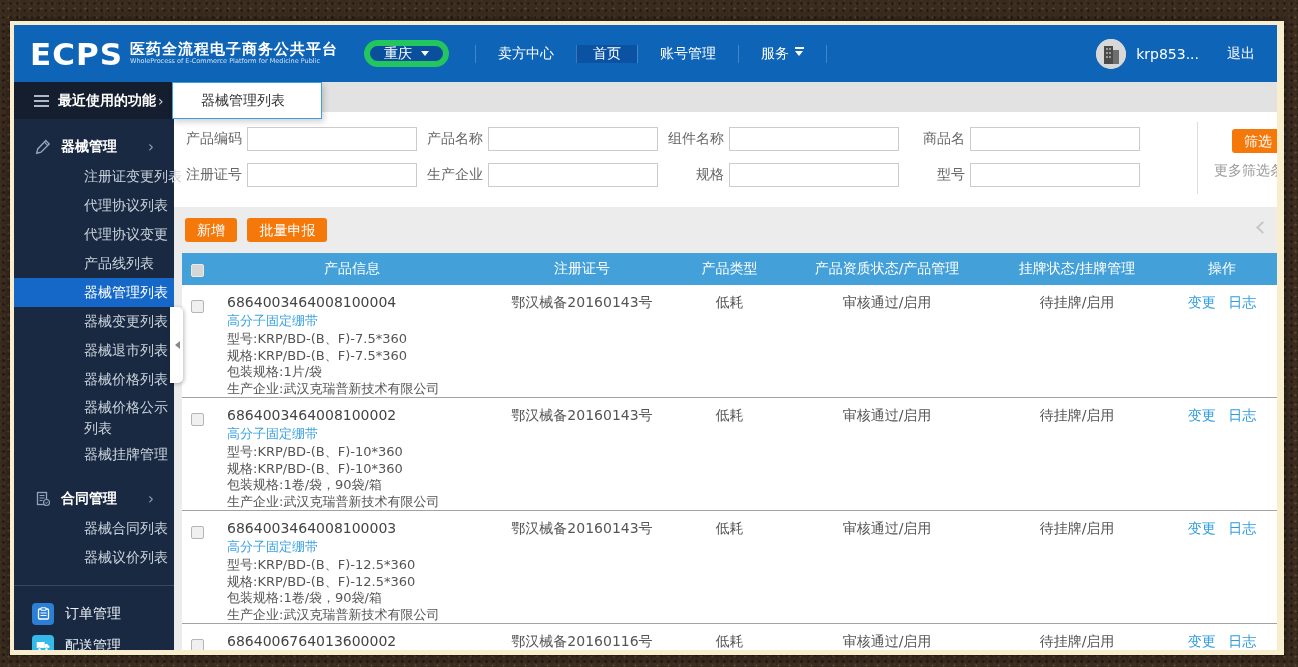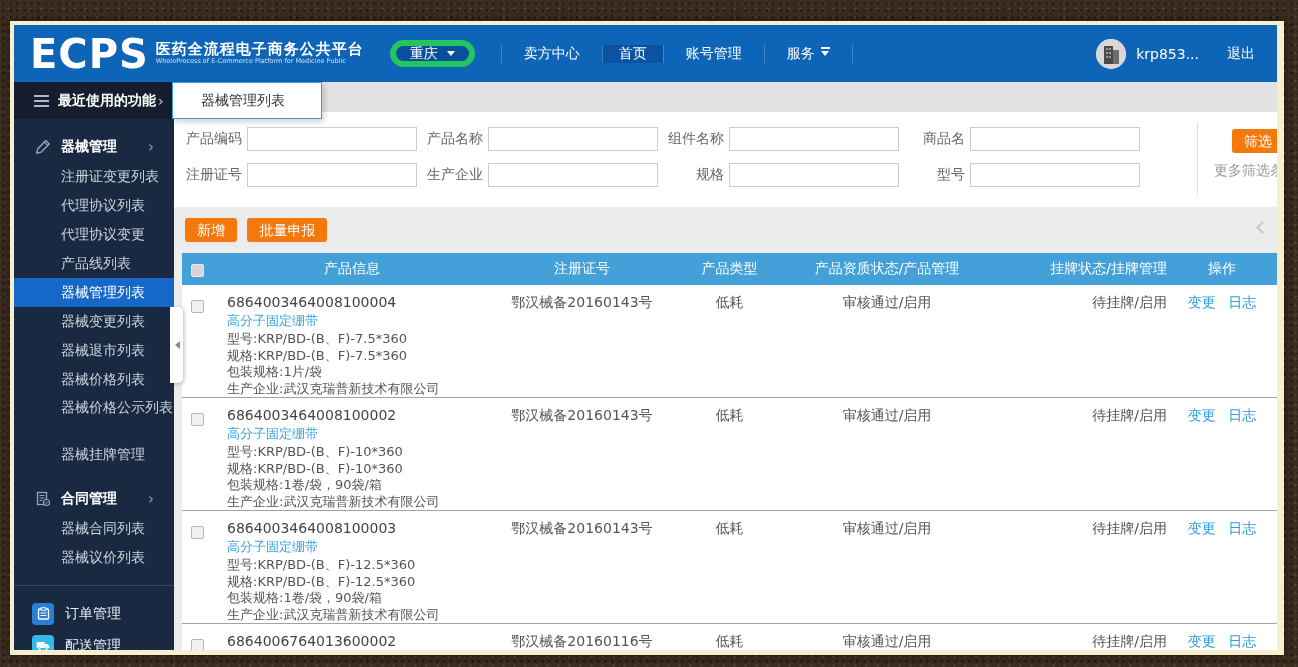--- a/index.html
+++ b/index.html
@@ -14,21 +14,21 @@
     background-size:7px 7px, 11px 9px, 5px 6px;
     background-position:0 0, 3px 4px, 2px 1px;
   }
   .frame { position:absolute; left:10px; top:21px; background:#f8eecd; padding:4px 7px 5px 4px;
            box-shadow:0 0 9px rgba(0,0,0,.55); }
   .app { position:relative; width:1263px; height:625px; background:#ececec; overflow:hidden; font-size:14px; color:#333; }
 
   
   .topbar { position:absolute; left:0; top:0; right:0; height:57px; background:#0e64b6; display:flex; align-items:stretch; color:#fff; z-index:30; }
   .logo { display:flex; align-items:center; padding-left:16px; margin-right:26px; }
-  .logo-ecps { font-size:40px; font-weight:bold; letter-spacing:1px; }
+  .logo-ecps { font-size:31px; font-weight:bold; letter-spacing:1px; }
   .logo-txt { margin-left:7px; line-height:1.15; }
   .logo-title { font-size:15px; letter-spacing:1px; font-weight:bold; }
   .logo-sub { font-size:6.5px; color:#cfe2f5; }
   .region-pill { align-self:center; background:#0a4f9c; border:6px solid #22c55e; border-radius:14px; height:27px;
                  display:flex; align-items:center; padding:0 14px; margin-right:26px; cursor:pointer; }
   .region-pill .lbl { font-size:14px; margin-right:9px; }
   .tri-down { width:0; height:0; border:4px solid transparent; border-top:5px solid #fff; margin-top:4px; }
   .nav { display:flex; align-items:center; }
   .nav-item { display:flex; align-items:center; padding:0 22px; border-left:1px solid rgba(255,255,255,.22); cursor:pointer; }
   .nav-item:last-child { border-right:1px solid rgba(255,255,255,.22); }
@@ -49,21 +49,21 @@
   
   .sidebar { position:absolute; left:0; top:57px; bottom:0; width:160px; background:#1a2942; color:#c9d3dc; z-index:20; }
   .sb-header { height:37px; background:#141e2f; display:flex; align-items:center; color:#fff; font-weight:bold; font-size:14px; cursor:pointer; }
   .hamburger { width:15px; margin:0 9px 0 20px; }
   .hamburger i { display:block; height:2px; background:#aeb9c6; margin:3px 0; }
   .sb-header .chev { color:#cfd8e2; font-weight:normal; margin-left:2px; font-size:14px; }
   .sb-menu { padding-top:13px; }
   .sb-sec-title { height:30px; display:flex; align-items:center; color:#fff; font-weight:bold; cursor:pointer; }
   .sb-sec-title .ico { width:16px; height:16px; margin:0 10px 0 21px; flex:0 0 auto; }
   .sb-sec-title .chev { margin-left:auto; margin-right:20px; color:#8fa3ba; font-size:15px; font-weight:normal; }
-  .sb-item { height:29px; line-height:29px; padding-left:47px; cursor:pointer; white-space:nowrap; }
+  .sb-item { height:29px; line-height:29px; padding-left:70px; cursor:pointer; white-space:nowrap; }
   .sb-item.two-line { height:46px; line-height:21px; padding-top:3px; white-space:normal; width:160px; }
   .sb-item.selected { background:#1568c8; color:#fff; }
   .sb-divider { border-top:1px solid rgba(255,255,255,.14); margin:13px 0 12px 0; }
   .sb-bottom-item { height:31px; display:flex; align-items:center; color:#e8eef4; cursor:pointer; margin-bottom:1px; }
   .sq-ico { width:22px; height:22px; border-radius:4px; margin:0 11px 0 18px; display:flex; align-items:center; justify-content:center; flex:0 0 auto; }
 
   
   .collapse-tab { position:absolute; left:156px; top:282px; width:13px; height:76px; background:#fff; border-radius:0 5px 5px 0;
                   box-shadow:1px 1px 4px rgba(0,0,0,.28); z-index:25; display:flex; align-items:center; justify-content:center; cursor:pointer; }
   .tri-left { width:0; height:0; border:4px solid transparent; border-right:5px solid #8a8a8a; margin-right:2px; }
@@ -91,21 +91,21 @@
   
   .table { margin-left:8px; width:1095px; background:#fff; }
   .thead { display:flex; align-items:center; height:32px; background:#43a0d8; color:#fff; }
   .trow { display:flex; align-items:flex-start; background:#fff; border-bottom:1px solid #a3a3a3; min-height:103px; padding-top:9px; }
   .trow.cut { border-bottom:none; min-height:60px; }
   .col-cb { width:30px; text-align:center; }
   .col-info { width:280px; text-align:center; }
   .col-reg { width:180px; text-align:center; }
   .col-type { width:115px; text-align:center; }
   .col-status { width:200px; text-align:center; }
-  .col-listing { width:180px; text-align:right; }
+  .col-listing { width:180px; text-align:center; }
   .col-ops { width:110px; text-align:center; }
   .cb { display:inline-block; width:13px; height:13px; border:1px solid #b5b5b5; background:#f0f0f0; border-radius:2px; vertical-align:middle; cursor:pointer; }
   .thead .cb { background:#d6d6d6; border-color:#eaeaea; }
   .trow .col-cb { padding-top:3px; }
   .info-cell { text-align:left; padding-left:15px; color:#555; font-size:13px; line-height:16.5px; }
   .p-code { color:#444; font-size:14px; margin-bottom:2px; }
   .p-name { color:#3ba4df; margin-bottom:2px; cursor:pointer; }
   .cell-txt { color:#555; }
   .op-link { color:#2e9ddd; cursor:pointer; margin:0 4px; }
 </style>

